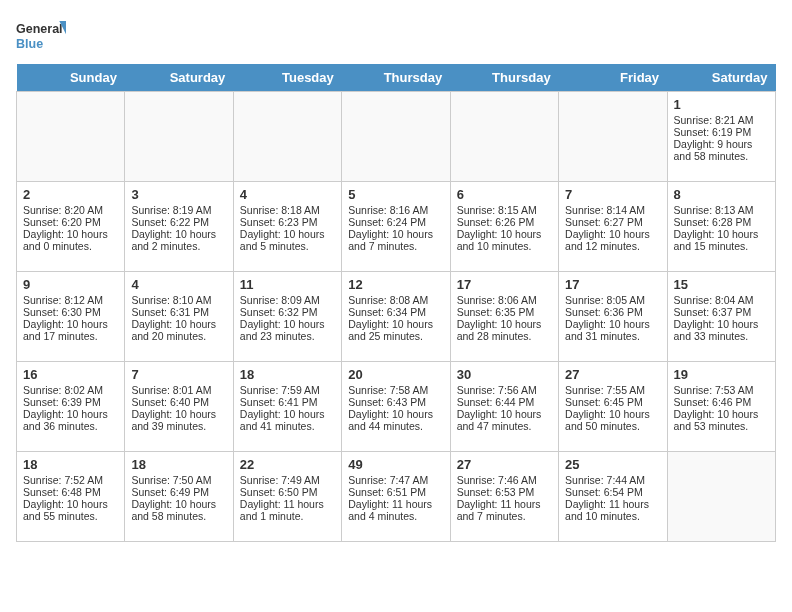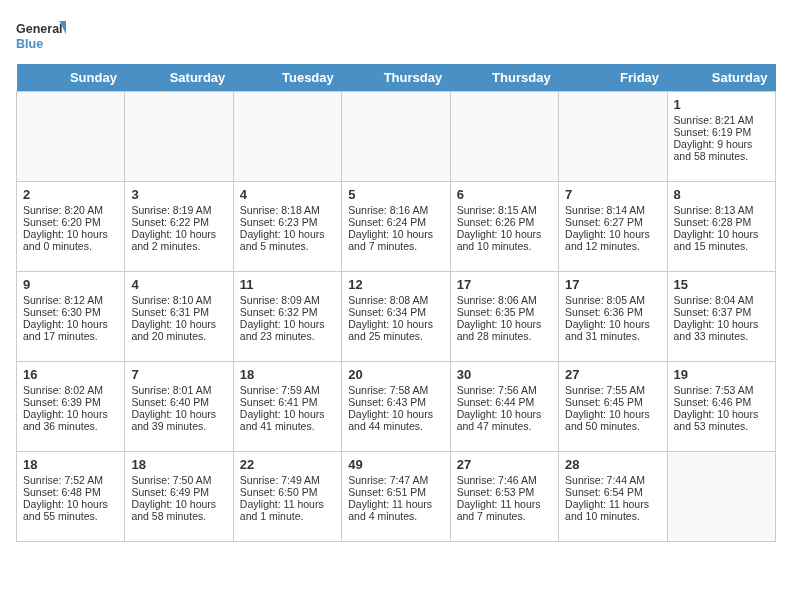--- a/index.html
+++ b/index.html
@@ -129,17 +129,17 @@
         <td><span class="day-num">30</span>Sunrise: 7:56 AM<br>Sunset: 6:44 PM<br>Daylight: 10 hours<br>and 47 minutes.</td>
         <td><span class="day-num">27</span>Sunrise: 7:55 AM<br>Sunset: 6:45 PM<br>Daylight: 10 hours<br>and 50 minutes.</td>
         <td><span class="day-num">19</span>Sunrise: 7:53 AM<br>Sunset: 6:46 PM<br>Daylight: 10 hours<br>and 53 minutes.</td>
       </tr>
       <tr>
         <td><span class="day-num">18</span>Sunrise: 7:52 AM<br>Sunset: 6:48 PM<br>Daylight: 10 hours<br>and 55 minutes.</td>
         <td><span class="day-num">18</span>Sunrise: 7:50 AM<br>Sunset: 6:49 PM<br>Daylight: 10 hours<br>and 58 minutes.</td>
         <td><span class="day-num">22</span>Sunrise: 7:49 AM<br>Sunset: 6:50 PM<br>Daylight: 11 hours<br>and 1 minute.</td>
         <td><span class="day-num">49</span>Sunrise: 7:47 AM<br>Sunset: 6:51 PM<br>Daylight: 11 hours<br>and 4 minutes.</td>
         <td><span class="day-num">27</span>Sunrise: 7:46 AM<br>Sunset: 6:53 PM<br>Daylight: 11 hours<br>and 7 minutes.</td>
-        <td><span class="day-num">28</span>Sunrise: 7:44 AM<br>Sunset: 6:54 PM<br>Daylight: 11 hours<br>and 10 minutes.</td>
+        <td><span class="day-num">25</span>Sunrise: 7:44 AM<br>Sunset: 6:54 PM<br>Daylight: 11 hours<br>and 10 minutes.</td>
         <td class="empty"></td>
       </tr>
     </tbody>
 </table>
 
 </body></html>

